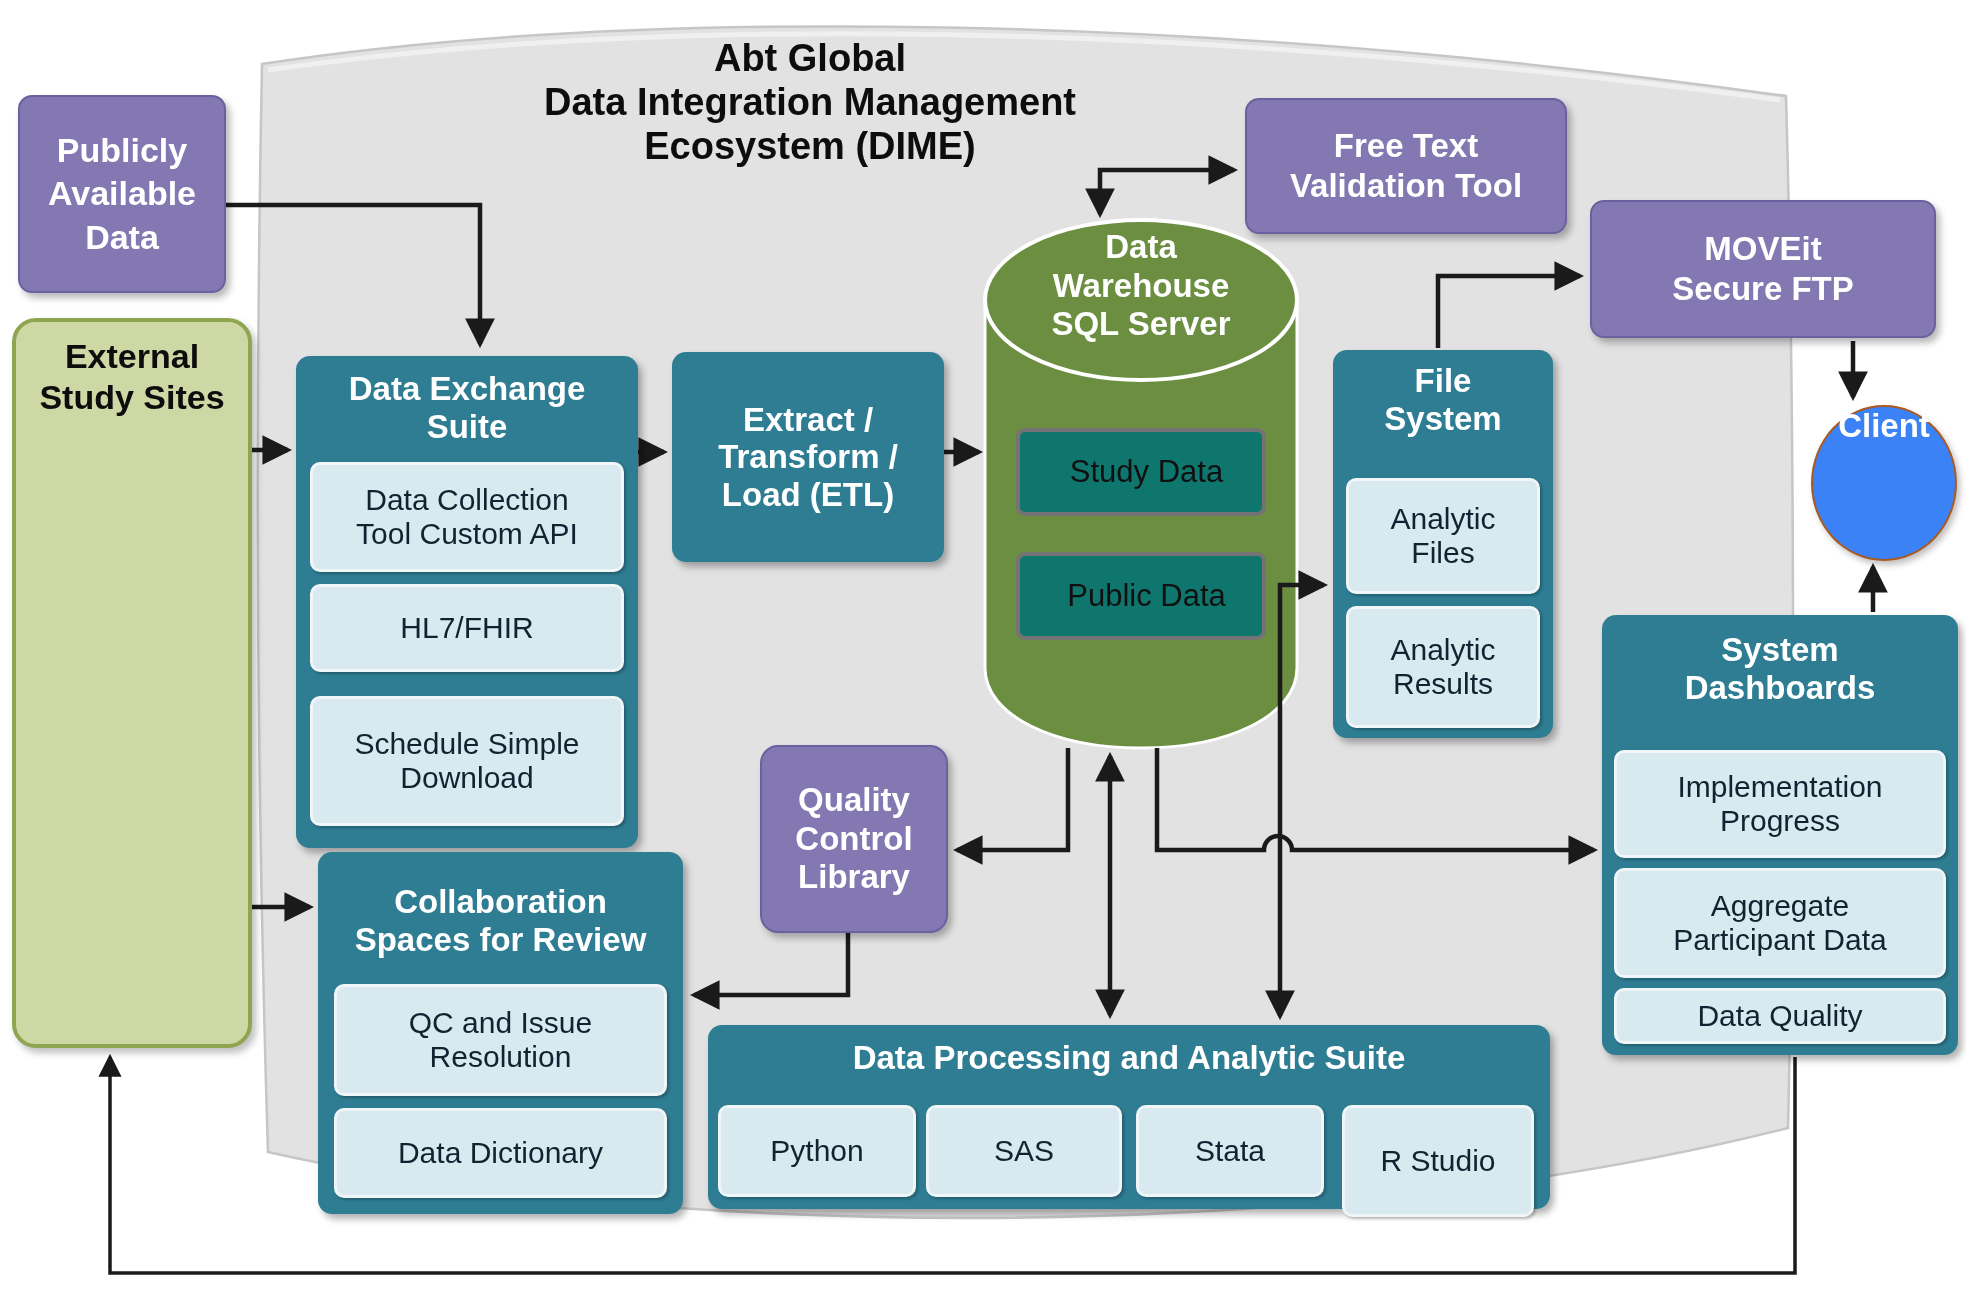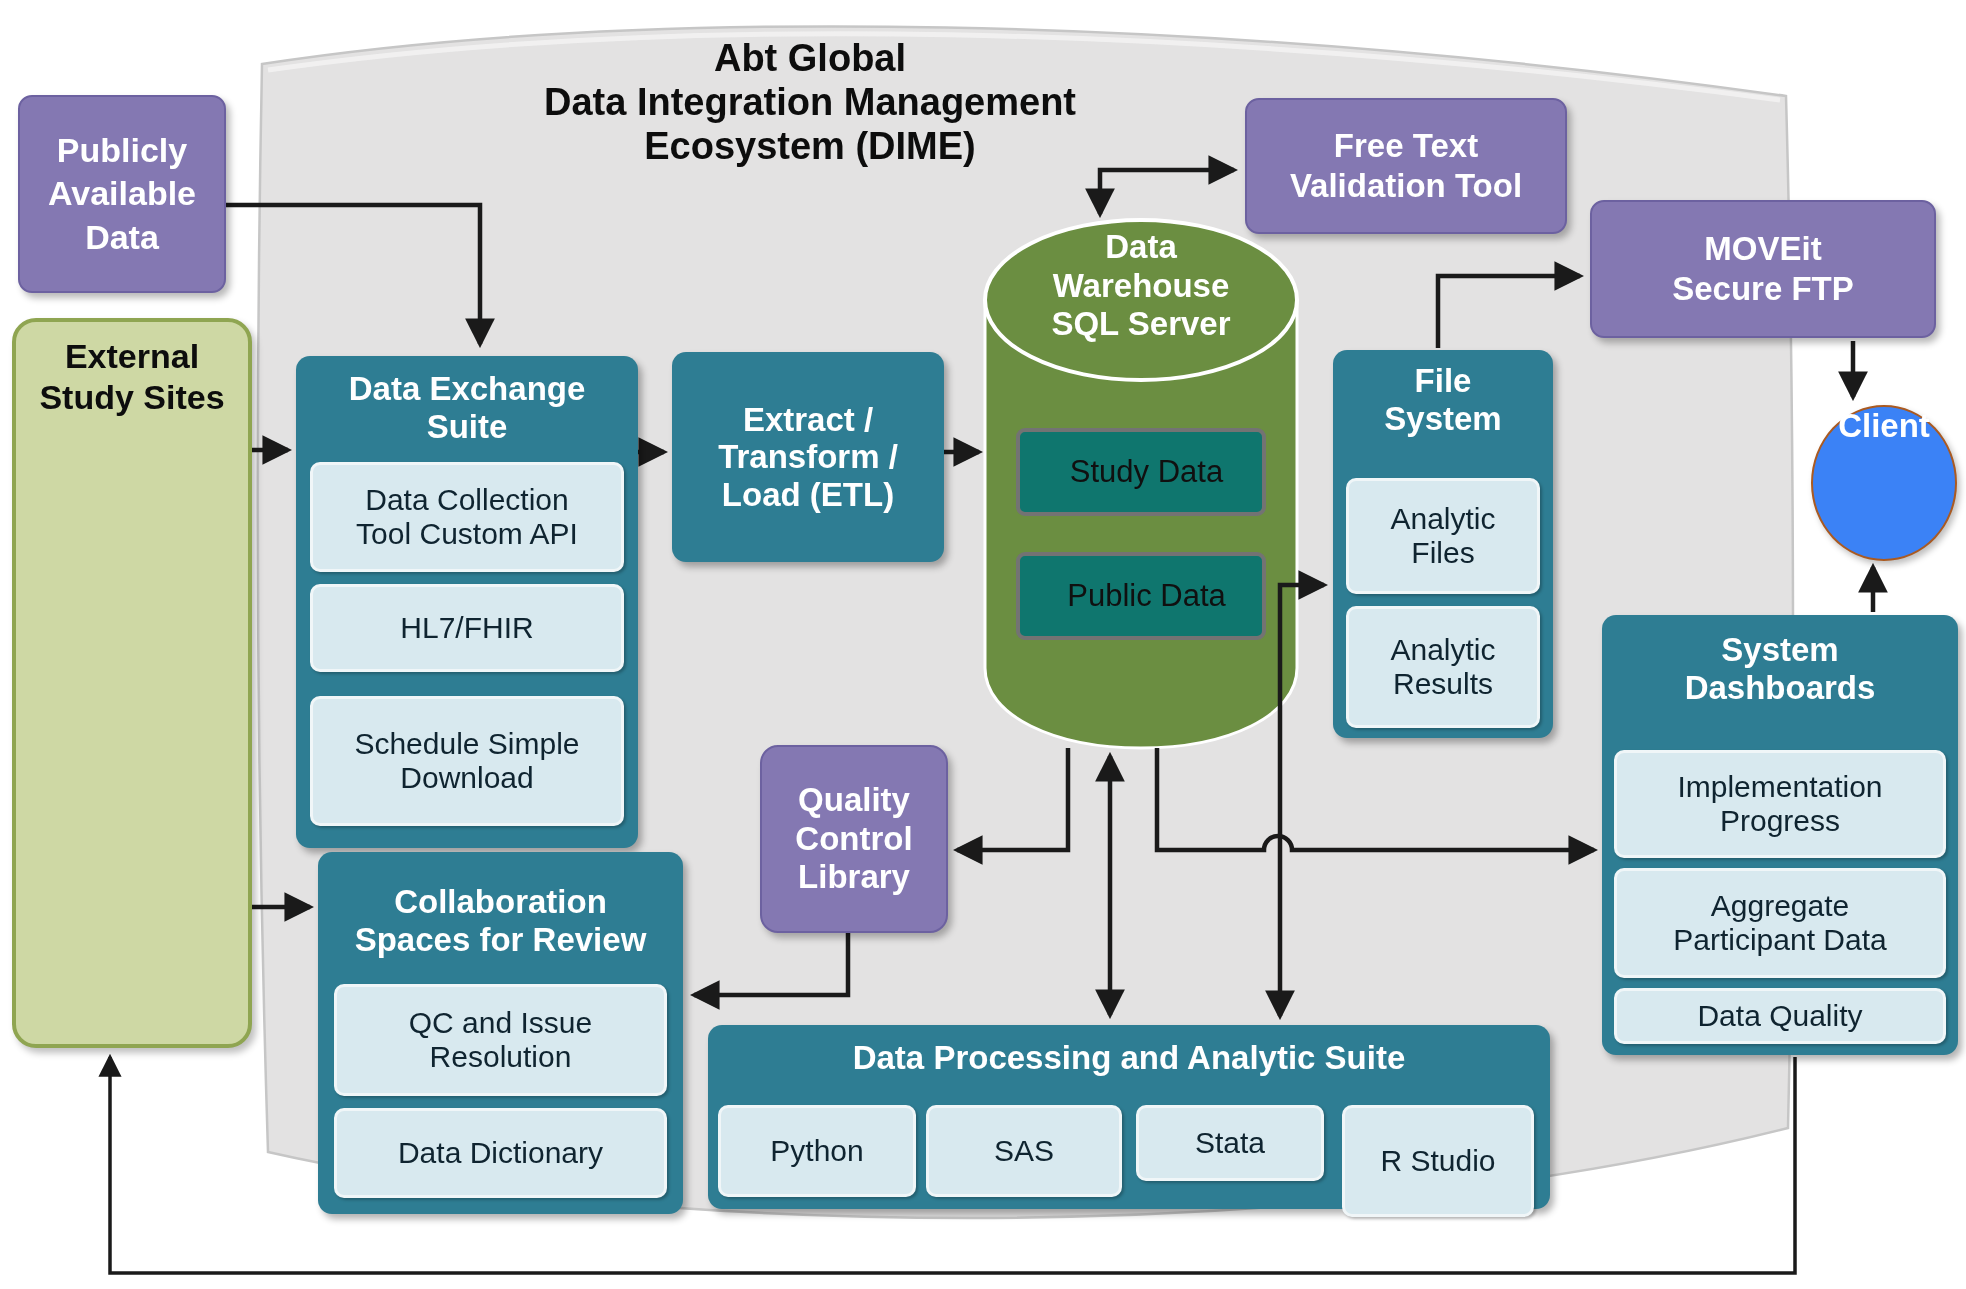--- a/index.html
+++ b/index.html
@@ -175,17 +175,17 @@
 Spaces for Review</div>
     <div class="sub pre" style="left:16px;top:132px;width:333px;height:112px;">QC and Issue
 Resolution</div>
     <div class="sub pre" style="left:16px;top:256px;width:333px;height:90px;">Data Dictionary</div>
   </div>
 
   <div class="box teal" style="left:708px;top:1025px;width:842px;height:184px;">
     <div class="teal-head" style="margin-top:14px;">Data Processing and Analytic Suite</div>
     <div class="sub" style="left:10px;top:80px;width:198px;height:92px;">Python</div>
     <div class="sub" style="left:218px;top:80px;width:196px;height:92px;">SAS</div>
-    <div class="sub" style="left:428px;top:80px;width:188px;height:76px;">Stata</div>
+    <div class="sub" style="left:428px;top:80px;width:188px;height:92px;">Stata</div>
     <div class="sub" style="left:634px;top:80px;width:192px;height:112px;">R Studio</div>
   </div>
 
 </div>
 
 </body></html>

